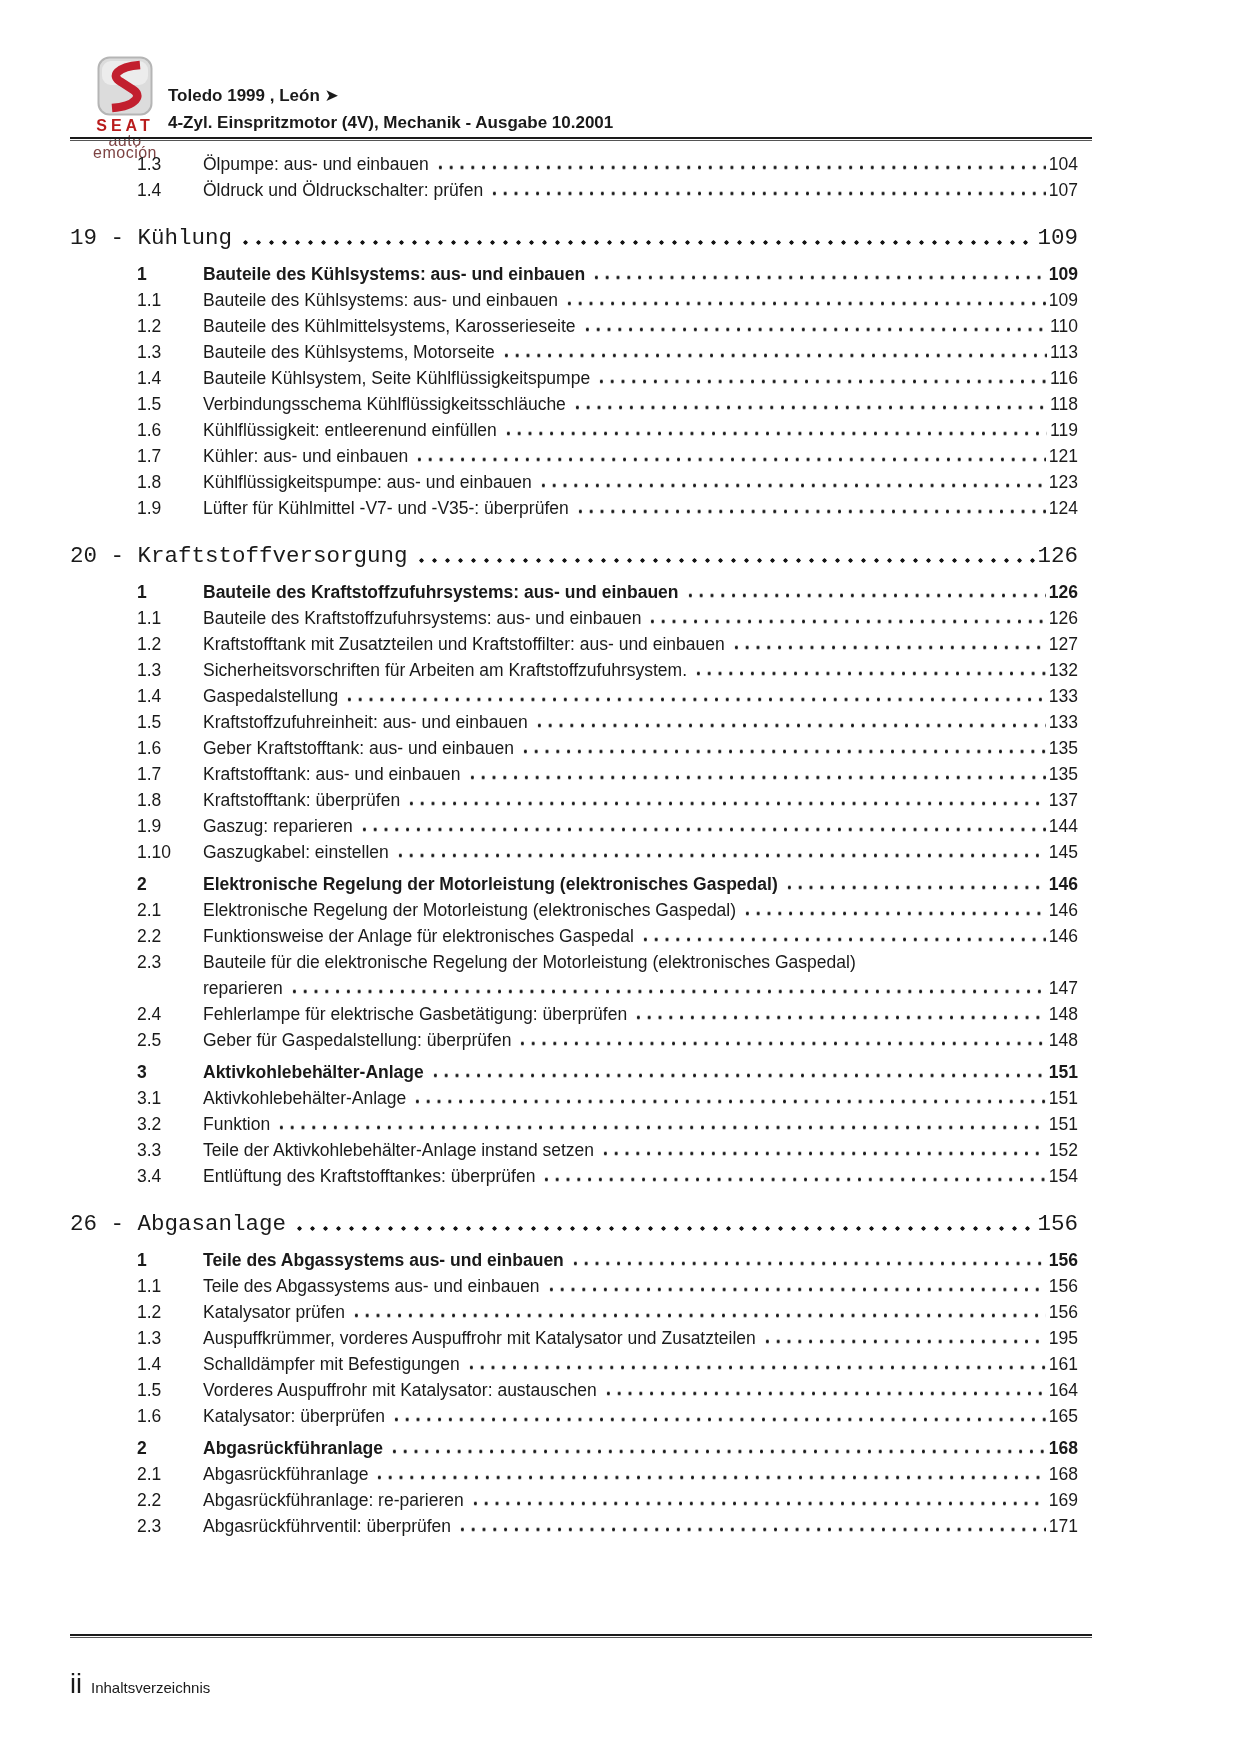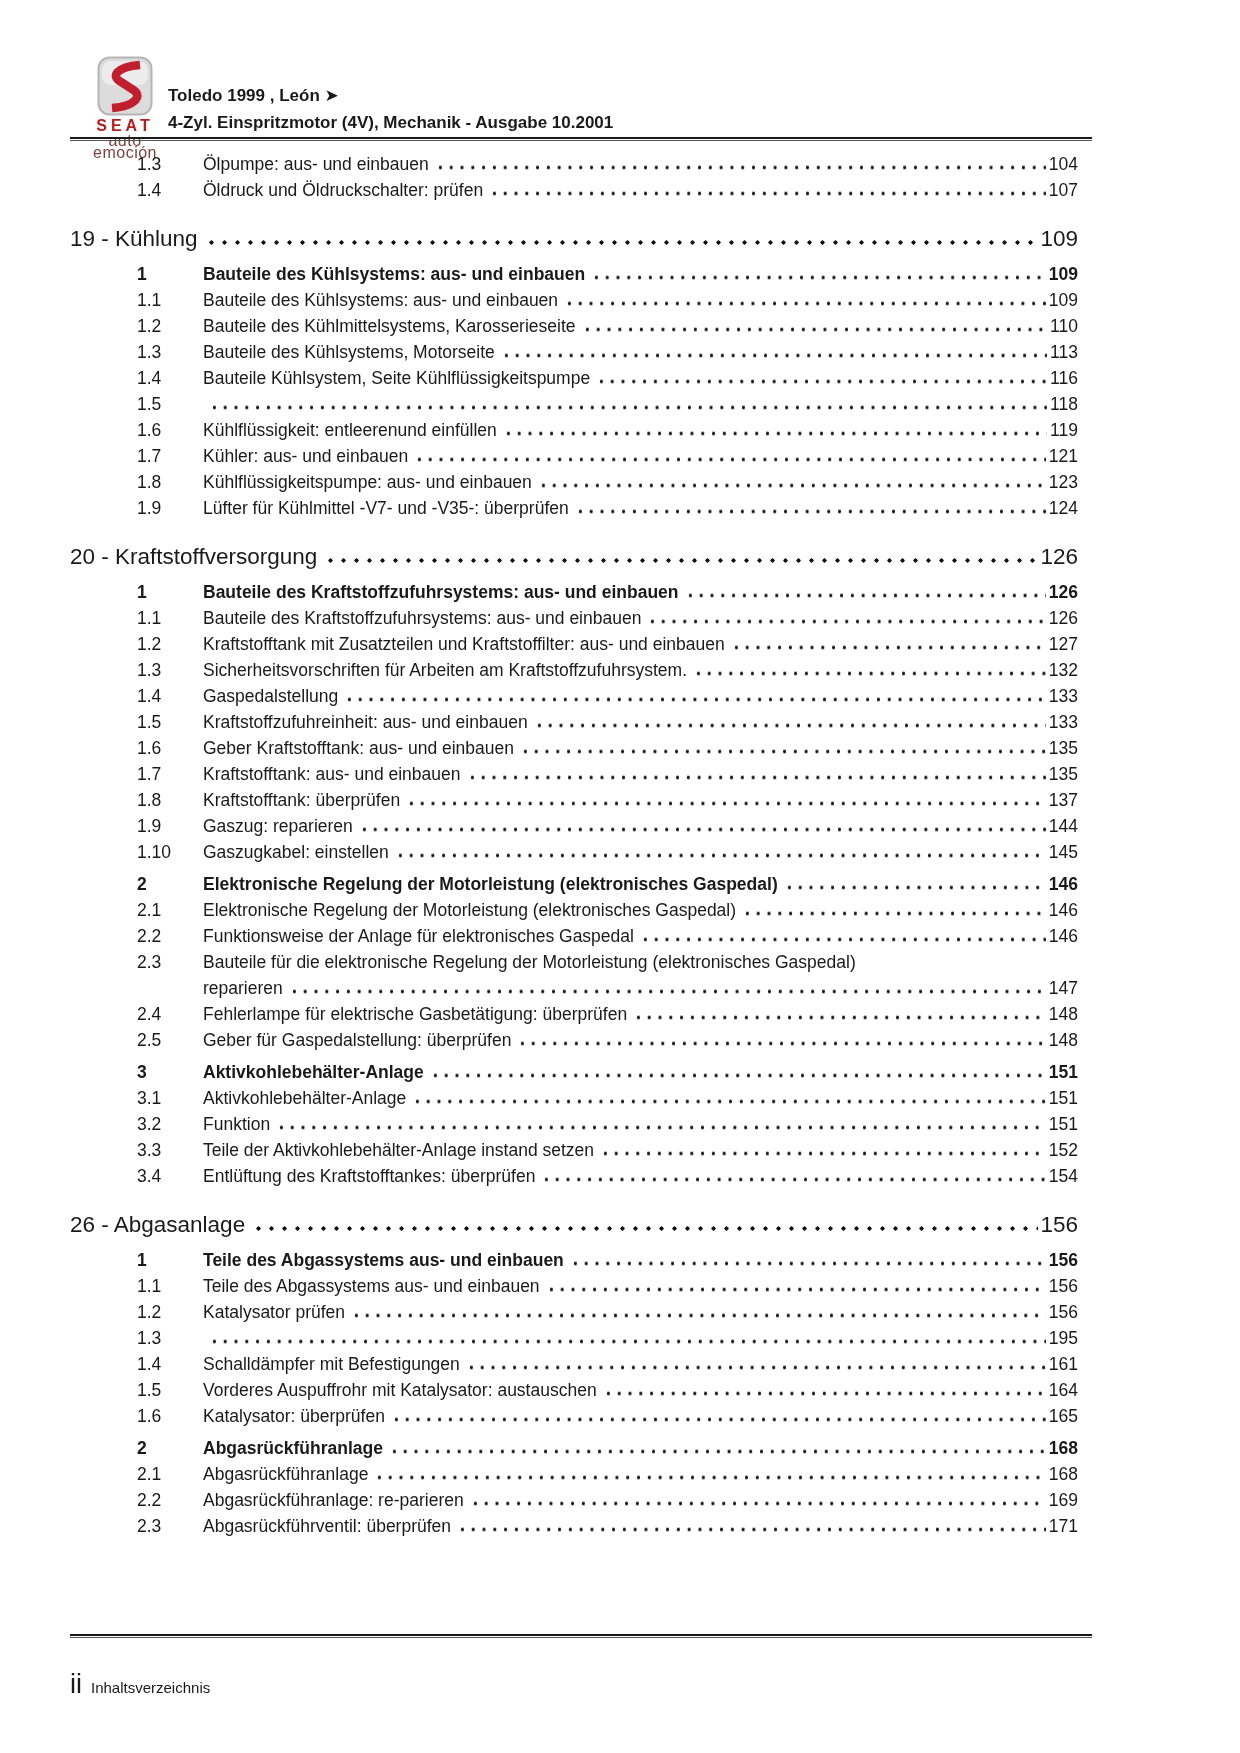--- a/index.html
+++ b/index.html
@@ -37,21 +37,21 @@
   .row .dots  { flex:1 1 auto; align-self:stretch; margin:0 3px 0 6px;
                 background-image:radial-gradient(circle, #1c1c1c 1.5px, transparent 1.9px);
                 background-size:10.8px 10.8px; background-repeat:repeat-x;
                 background-position:left calc(100% - 4px); }
   .row .pg    { white-space:nowrap; }
 
   .entry.bold { font-weight:bold; margin-top:6px; }
   .entry.cont-first .title { white-space:normal; }
 
   .section { margin-top:19px; }
-  .section-header { line-height:33px; font-size:22.5px; margin-bottom:5px; }
+  .section-header { line-height:33px; font-size:22.5px; margin-bottom:5px;font-family:Liberation Mono, monospace; }
   .section-header .label { white-space:nowrap; }
   .section-header .dots { background-image:radial-gradient(circle, #141414 1.9px, transparent 2.3px);
                           background-size:13px 13px; margin:0 2px 0 7px;
                           background-position:left calc(100% - 6px); }
 
   
   .footer { position:absolute; left:70px; top:1664px; display:flex; align-items:baseline; gap:9px; }
   .footer-ii { font-size:27px; line-height:40px; }
   .footer-label { font-size:15px; }
 </style>
@@ -121,20 +121,21 @@
           <span class="pg">113</span>
         </div>
         <div class="row entry">
           <span class="num">1.4</span>
           <span class="title">Bauteile Kühlsystem, Seite Kühlflüssigkeitspumpe</span>
           <span class="dots"></span>
           <span class="pg">116</span>
         </div>
         <div class="row entry">
           <span class="num">1.5</span>
+          <span class="title">Verbindungsschema Kühlflüssigkeitsschläuche</span>
           <span class="dots"></span>
           <span class="pg">118</span>
         </div>
         <div class="row entry">
           <span class="num">1.6</span>
           <span class="title">Kühlflüssigkeit: entleerenund einfüllen</span>
           <span class="dots"></span>
           <span class="pg">119</span>
         </div>
         <div class="row entry">
@@ -318,20 +319,21 @@
           <span class="pg">156</span>
         </div>
         <div class="row entry">
           <span class="num">1.2</span>
           <span class="title">Katalysator prüfen</span>
           <span class="dots"></span>
           <span class="pg">156</span>
         </div>
         <div class="row entry">
           <span class="num">1.3</span>
+          <span class="title">Auspuffkrümmer, vorderes Auspuffrohr mit Katalysator und Zusatzteilen</span>
           <span class="dots"></span>
           <span class="pg">195</span>
         </div>
         <div class="row entry">
           <span class="num">1.4</span>
           <span class="title">Schalldämpfer mit Befestigungen</span>
           <span class="dots"></span>
           <span class="pg">161</span>
         </div>
         <div class="row entry">

